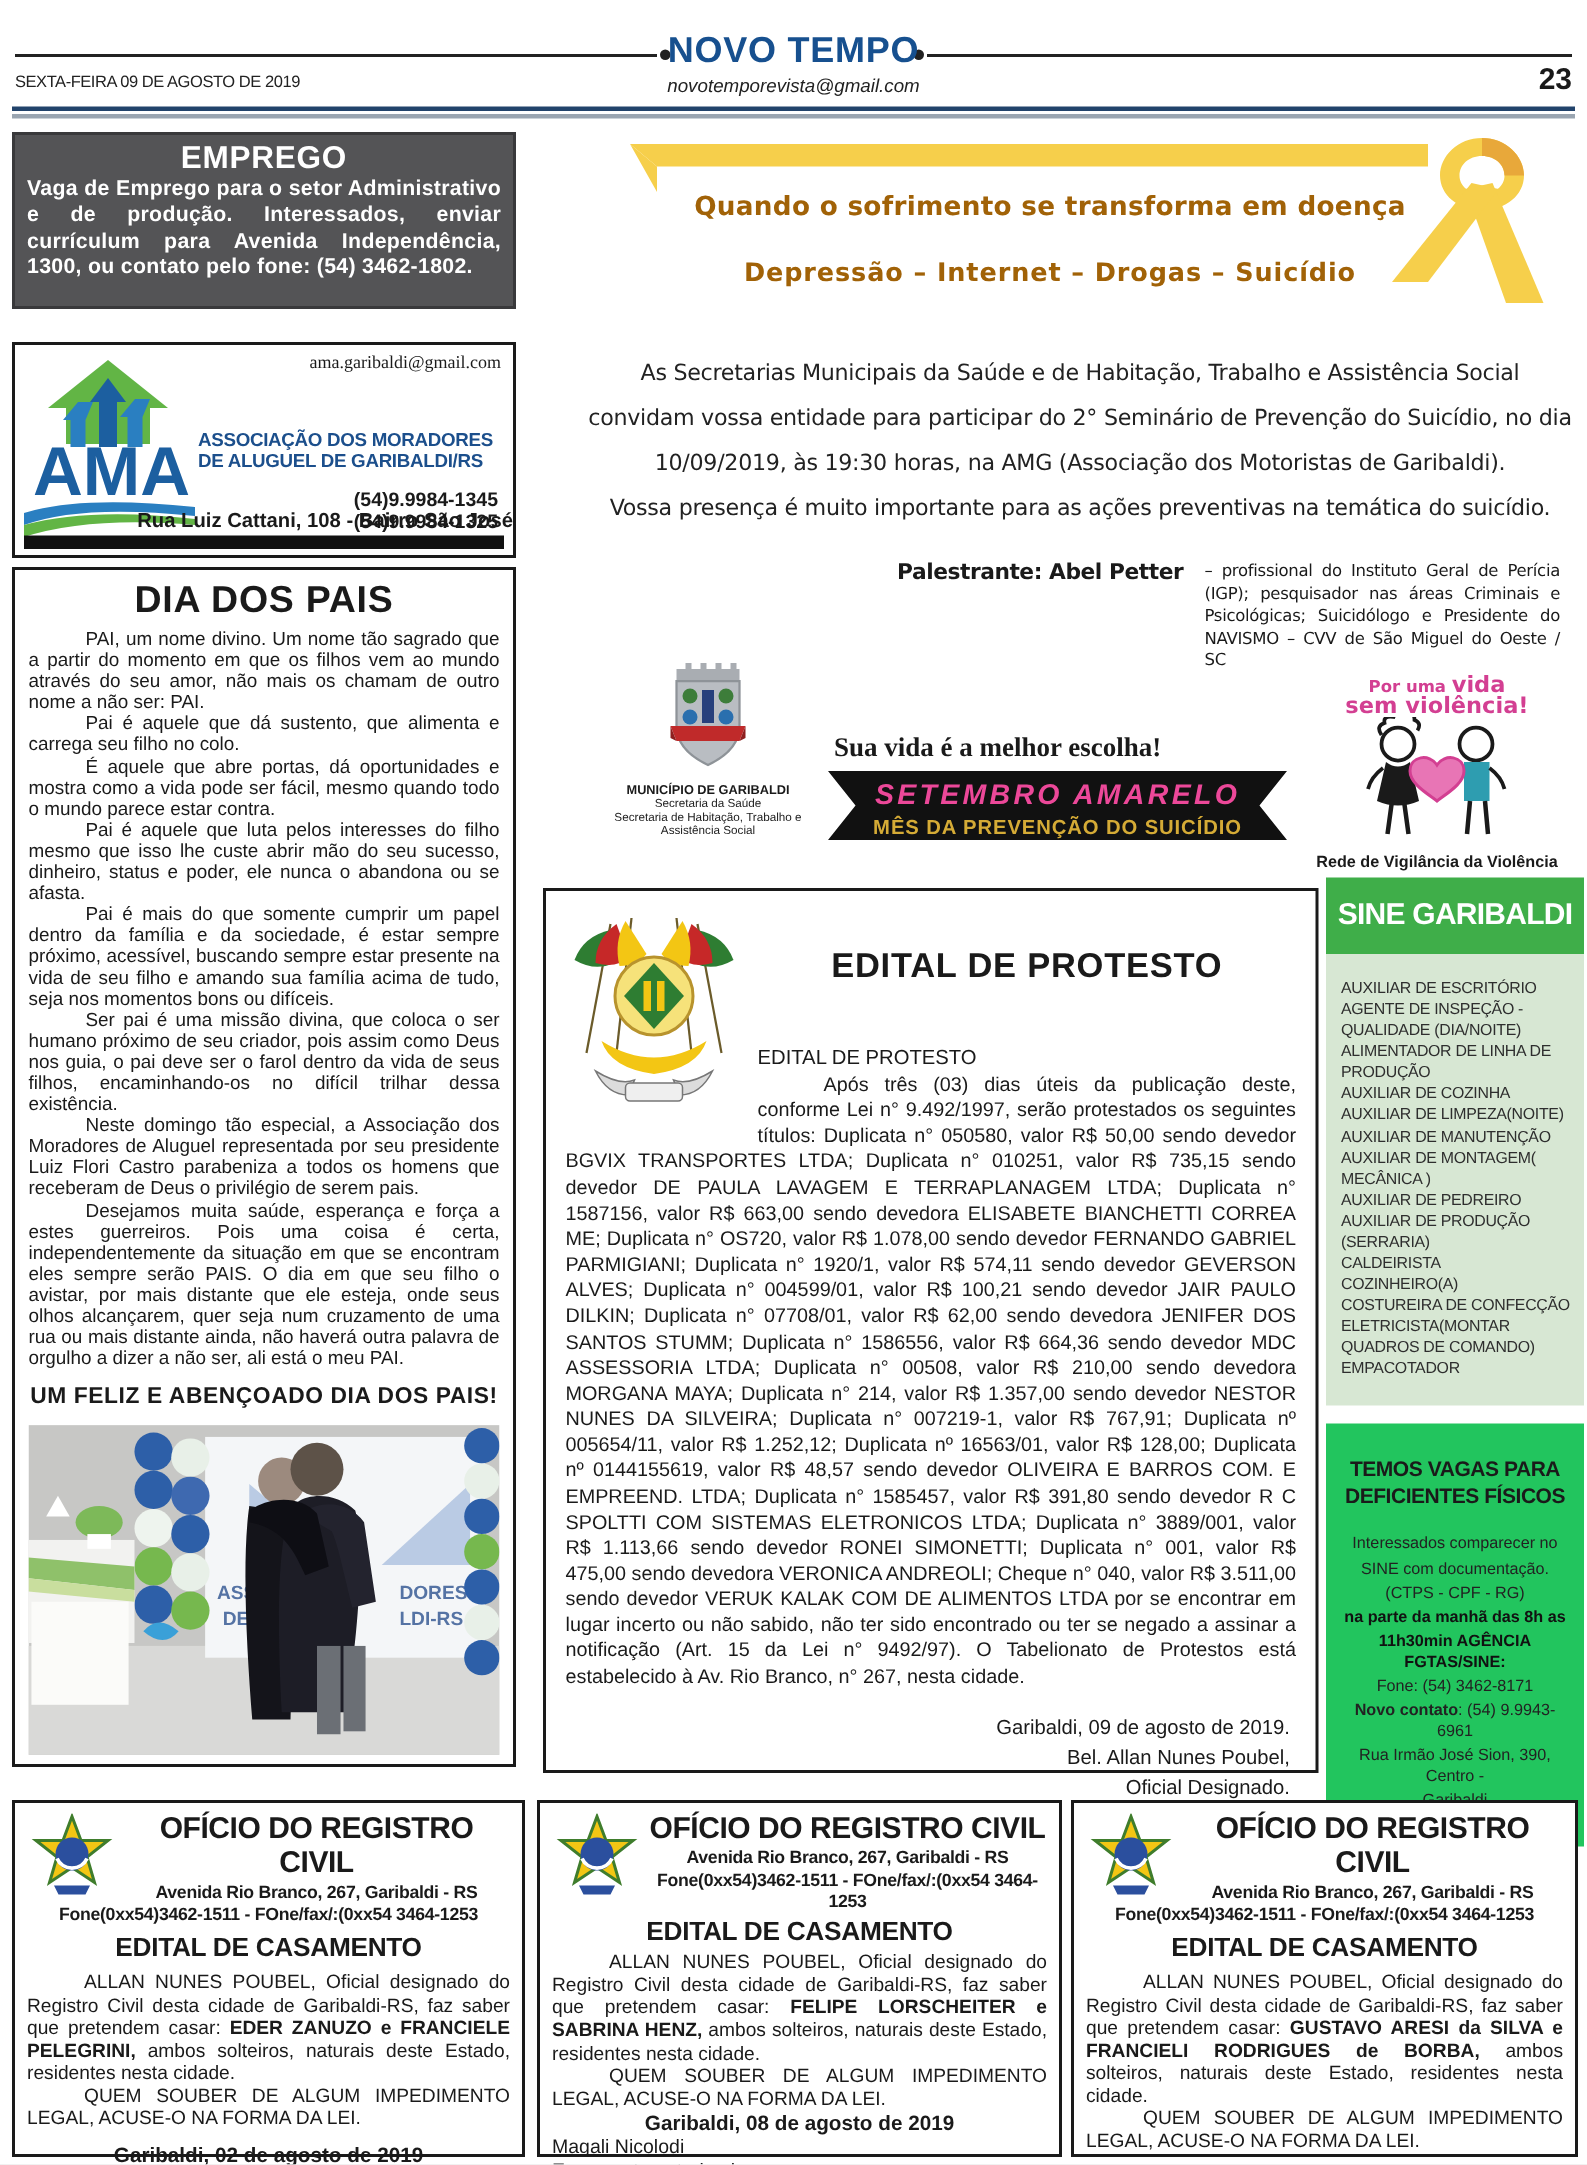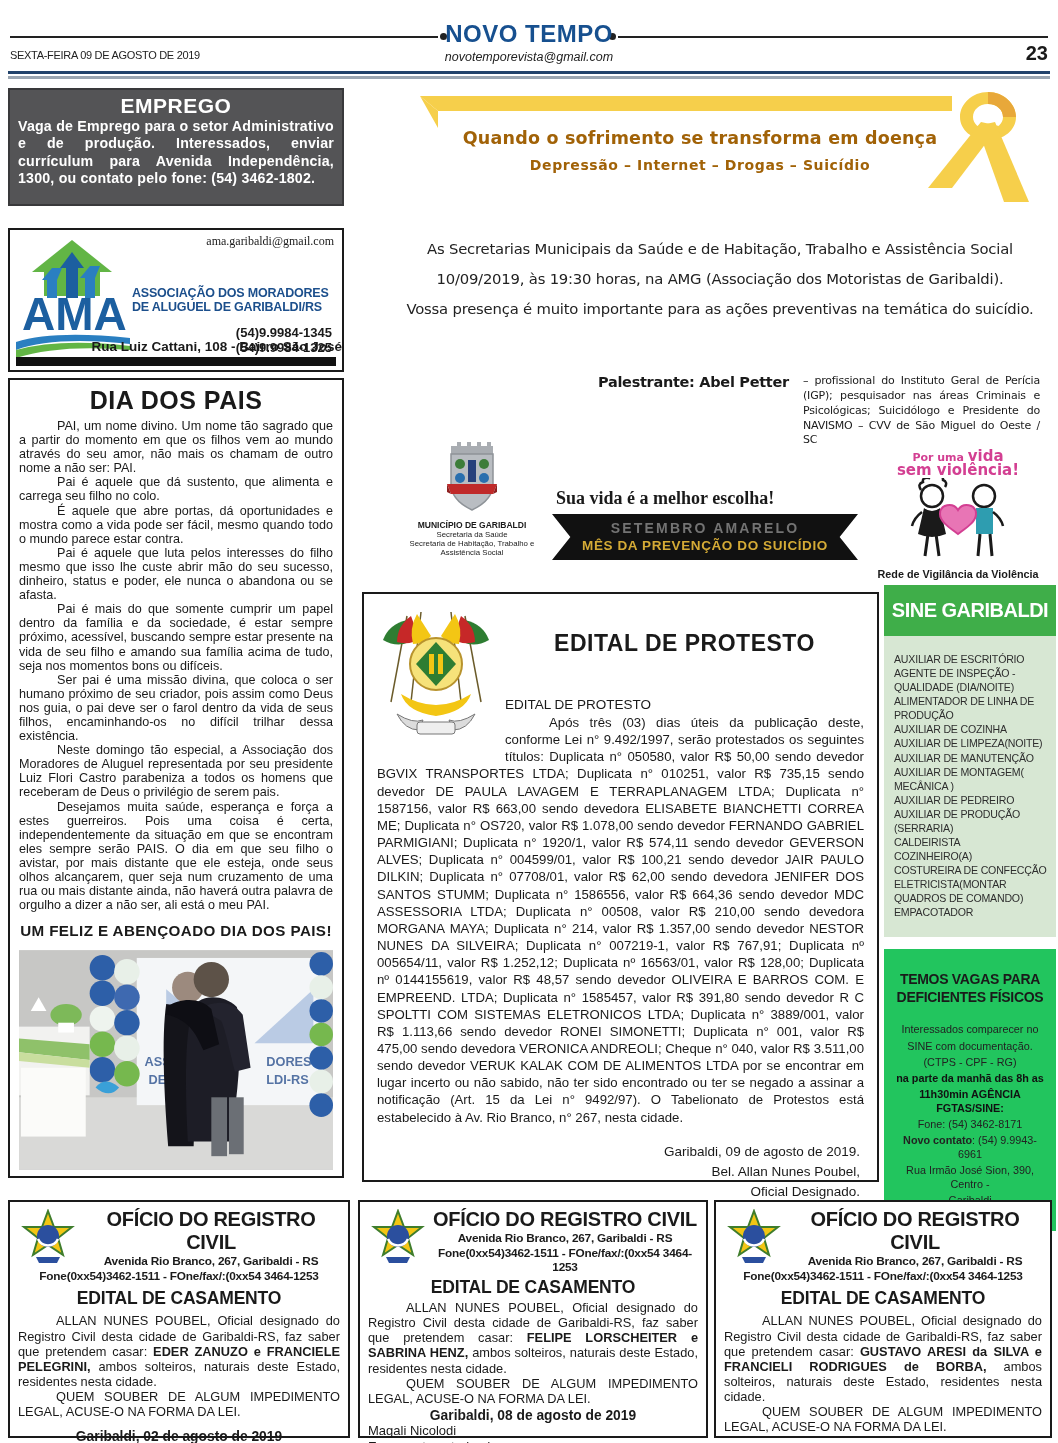--- a/index.html
+++ b/index.html
@@ -27,21 +27,21 @@
   .emprego { position:absolute; left:8px; top:88px; width:336px; height:118px;
     background:#545456; border:2px solid #39393b; color:#fff; padding:4px 8px 6px 8px; }
   .emprego h2 { text-align:center; font-size:21px; letter-spacing:0.5px; }
   .emprego p { font-size:14.2px; font-weight:bold; text-align:justify; line-height:1.22; letter-spacing:0.2px; }
 
   
   .ribbon-wrap { position:absolute; left:392px; top:84px; width:650px; height:135px; }
   .campaign { position:absolute; left:400px; top:128px; width:600px; text-align:center;
     font-family:"DejaVu Sans", sans-serif; font-weight:bold; color:#a16207; }
   .campaign .l1 { font-size:17.5px; letter-spacing:0.2px; }
-  .campaign .l2 { font-size:14px; margin-top:9px; letter-spacing:0.6px; }
+  .campaign .l2 { font-size:17px; margin-top:24px; letter-spacing:0.6px; }
 
   
   .ama { position:absolute; left:8px; top:228px; width:336px; height:144px;
     border:2px solid #1a1a1a; background:#fff; }
   .ama-mail { position:absolute; top:4px; right:8px; font-family:"Liberation Serif", serif; font-size:12px; }
   .ama-logo { position:absolute; left:4px; top:8px; }
   .ama-name { position:absolute; left:122px; top:56px; color:#1c4f8c; font-weight:bold;
     font-size:12.5px; line-height:1.15; letter-spacing:-0.2px; }
   .ama-phones { position:absolute; right:10px; top:96px; text-align:right; font-weight:bold; font-size:13px; line-height:1.15; }
   .ama-addr { position:absolute; left:0; right:0; bottom:16px; text-align:right; font-weight:bold; font-size:13.5px; }
@@ -67,21 +67,21 @@
     text-align:justify; line-height:1.35; letter-spacing:-0.2px; }
 
   
   .municipio { position:absolute; left:398px; top:440px; width:148px; text-align:center; }
   .municipio .n1 { font-size:8.5px; font-weight:bold; margin-top:2px; }
   .municipio .n2, .municipio .n3 { font-size:7.8px; color:#222; }
   .slogan { position:absolute; left:556px; top:488px; width:300px; 
     font-family:"Liberation Serif", serif; font-weight:bold; font-size:18px; }
   .sa-banner { position:absolute; left:552px; top:514px; width:306px; height:46px; background:#111;
     clip-path:polygon(0 0,100% 0,94% 50%,100% 100%,0 100%,6% 50%); text-align:center; padding-top:6px; }
-  .sa-banner .b1 { color:#737373; font-weight:bold; font-size:14px; letter-spacing:2.2px; }
+  .sa-banner .b1 { color:#ec4899; font-weight:bold; font-size:19px; letter-spacing:2.2px;font-style:italic; }
   .sa-banner .b2 { color:#d5ab36; font-weight:bold; font-size:13.5px; letter-spacing:0.6px; margin-top:2px; }
   .rede { position:absolute; left:872px; top:448px; width:172px; text-align:center; }
   .rede .p1 { color:#d33f92; font-family:"DejaVu Sans", sans-serif; line-height:0.95; }
   .rede .p1 .sm { font-size:11px; font-weight:bold; }
   .rede .p1 .bg { font-size:15px; font-weight:bold; }
   .rede .cap { font-size:10.8px; font-weight:bold; margin-top:2px; }
 
   
   .edital { position:absolute; left:362px; top:592px; width:517px; height:590px;
     border:2.5px solid #1a1a1a; background:#fff; padding:10px 13px; }
@@ -244,20 +244,21 @@
         <path d="M185,60 C200,50 218,52 228,66 L236,120 L220,124 C214,100 210,80 206,72 Z" fill="#23232e"></path>
         <path d="M150,58 C165,48 185,48 196,60 L204,96 L188,102 C180,84 172,70 150,66 Z" fill="#0e0e14"></path>
         <rect x="196" y="150" width="16" height="60" fill="#6b6f75"></rect>
         <rect x="214" y="150" width="15" height="58" fill="#6b6f75"></rect>
       </g>
     </svg>
   </div>
 
   <div class="seminar">
     <div>As Secretarias Municipais da Saúde e de Habitação, Trabalho e Assistência Social</div>
+    <div>convidam vossa entidade para participar do 2° Seminário de Prevenção do Suicídio, no dia</div>
     <div>10/09/2019, às 19:30 horas, na AMG (Associação dos Motoristas de Garibaldi).</div>
     <div>Vossa presença é muito importante para as ações preventivas na temática do suicídio.</div>
   </div>
 
   <div class="palestrante">
     <div class="who">Palestrante: Abel Petter</div>
     <div class="bio">– profissional do Instituto Geral de Perícia (IGP); pesquisador nas áreas Criminais e Psicológicas; Suicidólogo e Presidente do NAVISMO – CVV de São Miguel do Oeste / SC</div>
   </div>
 
   <div class="municipio">

